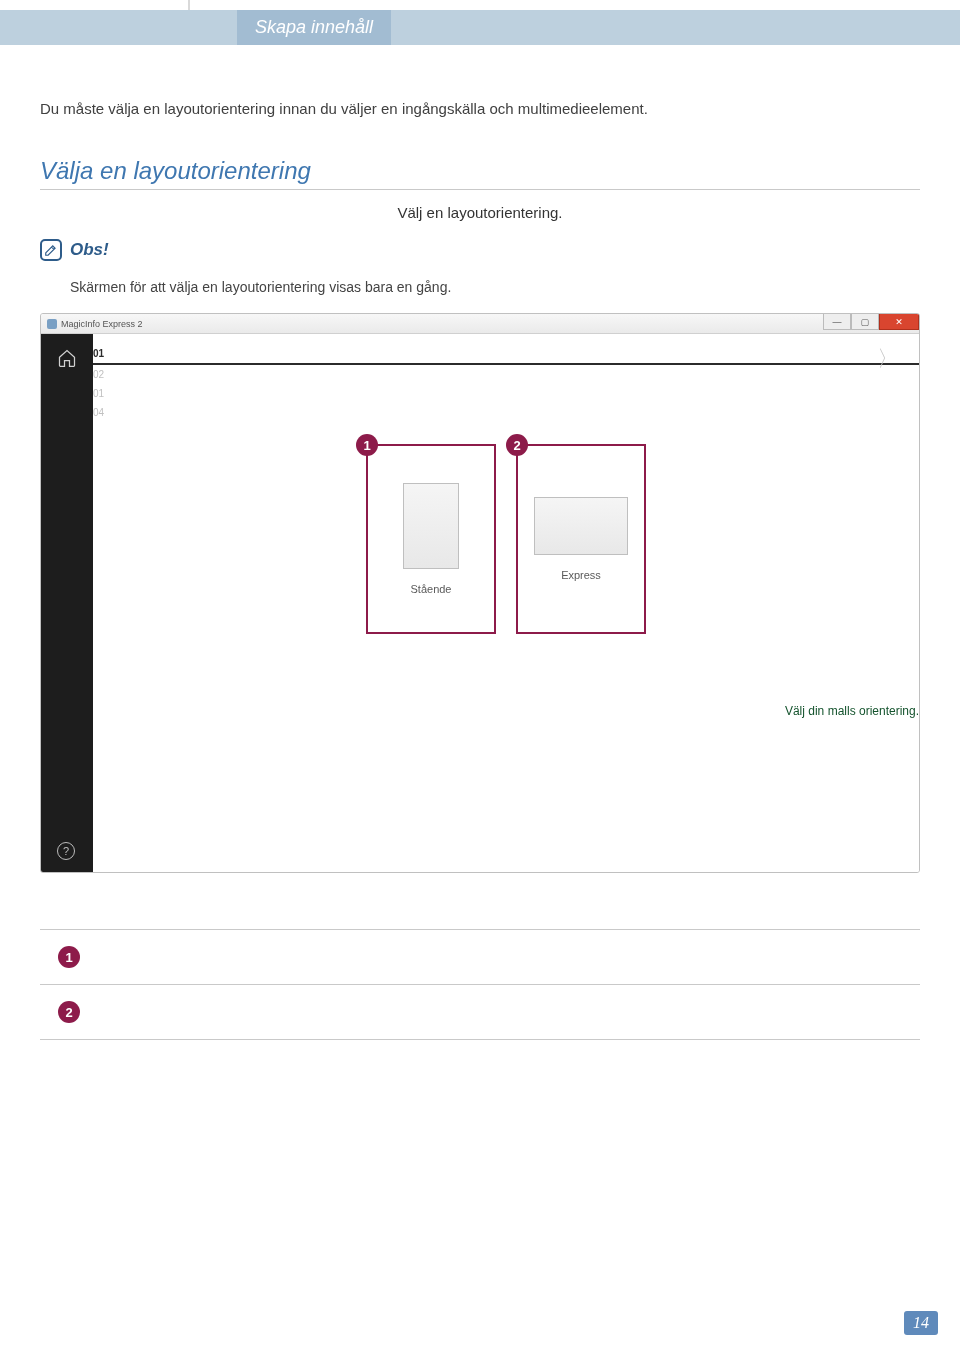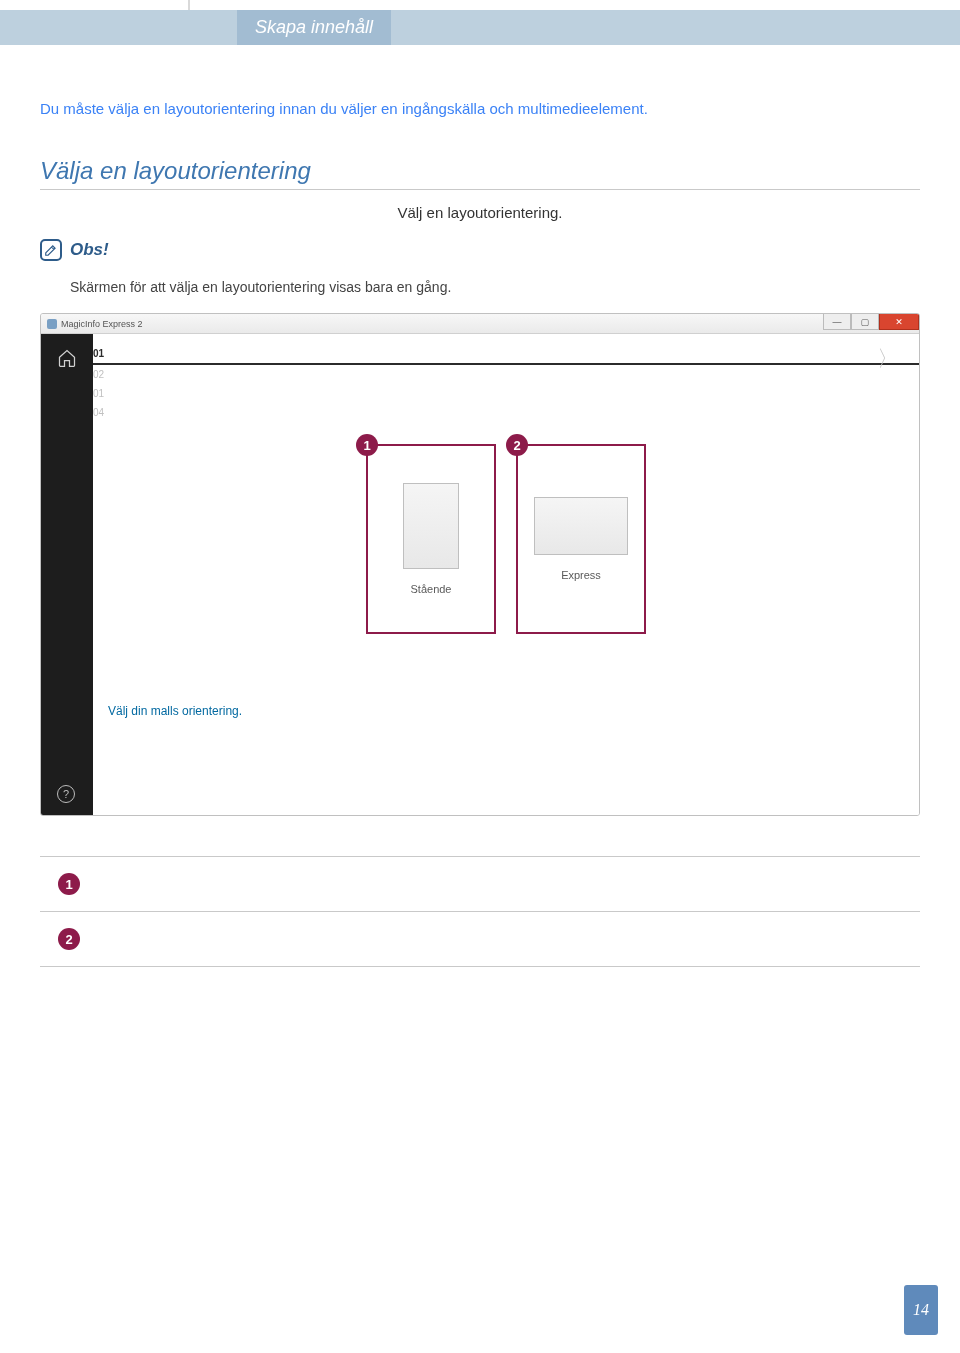--- a/index.html
+++ b/index.html
@@ -52,21 +52,21 @@
     color: #3f77b0;
     font-style: italic;
     font-weight: 600;
     font-size: 30px;
     padding-bottom: 6px;
     border-bottom: 1px solid #c9c9c9;
     margin-bottom: 16px;
   }
   p.body {
     font-size: 15px;
-    color: #3b82f6;
+    color: #404040;
     margin-bottom: 40px;
   }
   h2.subsection {
     color: #3f77b0;
     font-style: italic;
     font-weight: 500;
     font-size: 24px;
     padding-bottom: 4px;
     border-bottom: 1px solid #c9c9c9;
     margin-bottom: 14px;
@@ -101,27 +101,27 @@
   }
   .obs-text {
     font-size: 14px;
     color: #444;
     margin-left: 30px;
     margin-bottom: 18px;
   }
   
   .app-frame {
     width: 880px;
-    height: 503px;
+    height: 560px;
     border: 1px solid #c0c0c0;
     background: #fff;
     position: relative;
     border-radius: 3px;
     overflow: hidden;
-    margin-bottom: 40px;
+    margin-bottom: 56px;
   }
   .app-titlebar {
     height: 20px;
     background: linear-gradient(#f7f7f7,#eaeaea);
     border-bottom: 1px solid #d0d0d0;
     display: flex;
     align-items: center;
     font-size: 9px;
     color: #555;
     padding-left: 6px;
@@ -239,24 +239,24 @@
     border: 1px solid #bfbfbf;
     background: linear-gradient(#f5f5f5,#e8e8e8);
   }
   .orient-label {
     font-size: 11px;
     color: #5a5a5a;
   }
   .hint-text {
     position:absolute;
     top: 370px;
-    left:15px; right:0;
-    text-align:left;
+    left:0; right:0;
+    text-align:right;
     font-size: 12px;
-    color:#0369a1;
+    color:#14532d;
   }
   
   .legend-row {
     display:flex;
     align-items:center;
     gap: 24px;
     padding: 16px 0;
     border-top: 1px solid #c9c9c9;
     border-bottom: 1px solid #c9c9c9;
   }
@@ -275,21 +275,21 @@
   .legend-text { font-size: 15px; color:#333; }
   .page-num {
     position:absolute;
     bottom: 18px;
     right: 22px;
     background: #5f8abb;
     color:#fff;
     font-style: italic;
     font-family: Georgia, serif;
     font-size: 16px;
-    padding: 16px 9px;
+    padding: 3px 9px;
     border-radius: 3px;
   }
 </style>
 </head>
 <body>
 
 <div class="vert-line"></div>
 <div class="banner">
   <div class="banner-inner">Skapa innehåll</div>
 </div>

